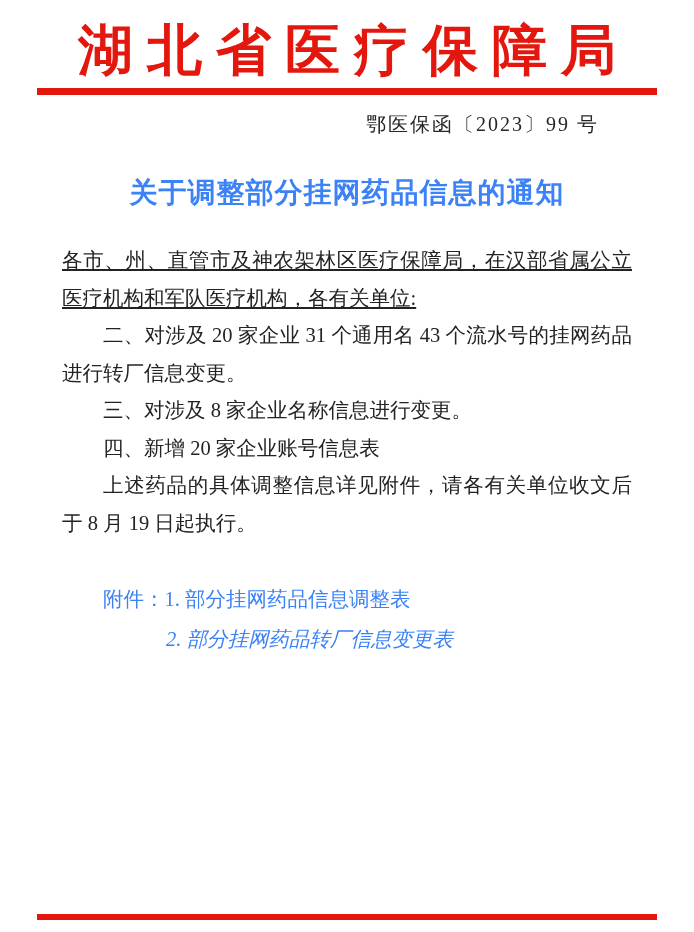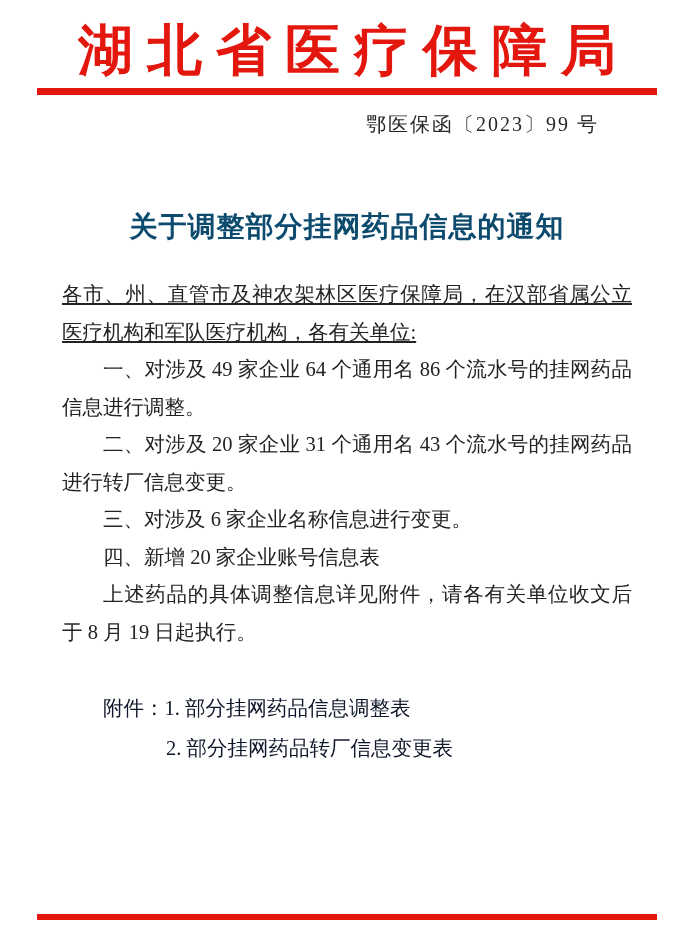--- a/index.html
+++ b/index.html
@@ -41,46 +41,46 @@
   .doc-number {
     margin-top: 16px;
     padding-right: 95px;
     text-align: right;
     font-size: 20px;
     letter-spacing: 2px;
     color: #262626;
   }
   
   .notice-title {
-    margin-top: 70px;
+    margin-top: 36px;
     text-align: center;
     font-size: 28px;
     font-weight: bold;
     letter-spacing: 1px;
-    color: #0c4a6e;
+    color: #3b82f6;
   }
   
   .body-text {
     margin: 30px 62px 0 62px;
     font-size: 20.5px;
     line-height: 37.5px;
     text-align: justify;
     color: #232323;
   }
   .body-text p { text-indent: 2em; }
   .body-text p.no-indent { text-indent: 0; text-decoration: underline; }
   
   .attachments {
     margin: 37px 62px 0 62px;
     font-size: 20.5px;
     line-height: 40px;
-    color: #0f172a;
+    color: #3b82f6;
   }
   .attach-line1 { padding-left: 2em; }
-  .attach-line2 { padding-left: calc(2em + 63px); }
+  .attach-line2 { padding-left: calc(2em + 63px); font-style: italic; }
   
   .footer-rule {
     position: absolute;
     left: 37px;
     right: 37px;
     bottom: 12px;
     height: 2px;            
     border-top: 3px solid var(--accent);
     border-bottom: 3px solid var(--accent);
   }
@@ -95,23 +95,22 @@
   </div>
 
   <div class="red-rule"></div>
 
   <div class="doc-number">鄂医保函〔2023〕99 号</div>
 
   <div class="notice-title">关于调整部分挂网药品信息的通知</div>
 
   <div class="body-text">
     <p class="no-indent">各市、州、直管市及神农架林区医疗保障局，在汉部省属公立医疗机构和军队医疗机构，各有关单位:</p>
-    <p>一、对涉及 49 家企业 64 个通用名 86 个流水号的挂网药品信息进行调整。</p>
     <p>二、对涉及 20 家企业 31 个通用名 43 个流水号的挂网药品进行转厂信息变更。</p>
-    <p>三、对涉及 6 家企业名称信息进行变更。</p>
+    <p>三、对涉及 8 家企业名称信息进行变更。</p>
     <p>四、新增 20 家企业账号信息表</p>
     <p>上述药品的具体调整信息详见附件，请各有关单位收文后于 8 月 19 日起执行。</p>
   </div>
 
   <div class="attachments">
     <div class="attach-line1">
       <span>附件：</span><span>1. 部分挂网药品信息调整表</span>
     </div>
     <div class="attach-line2">2. 部分挂网药品转厂信息变更表</div>
   </div>

